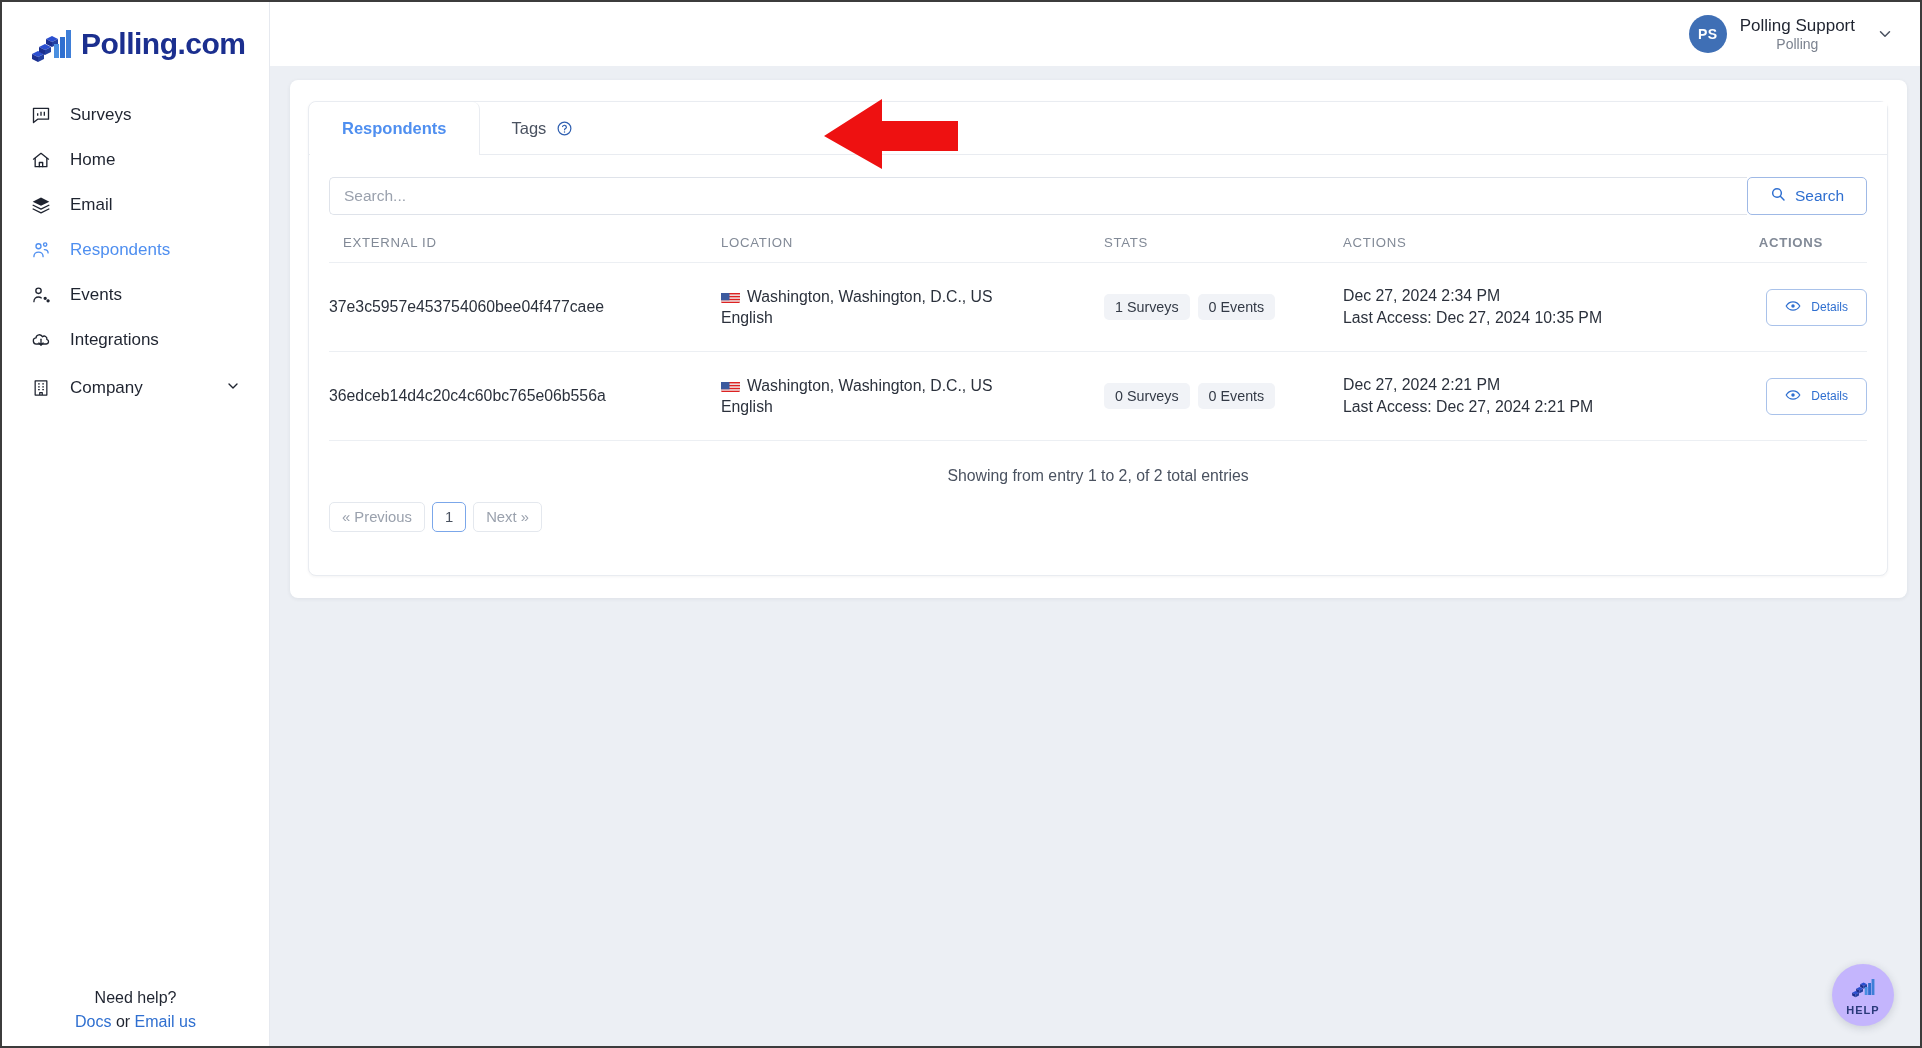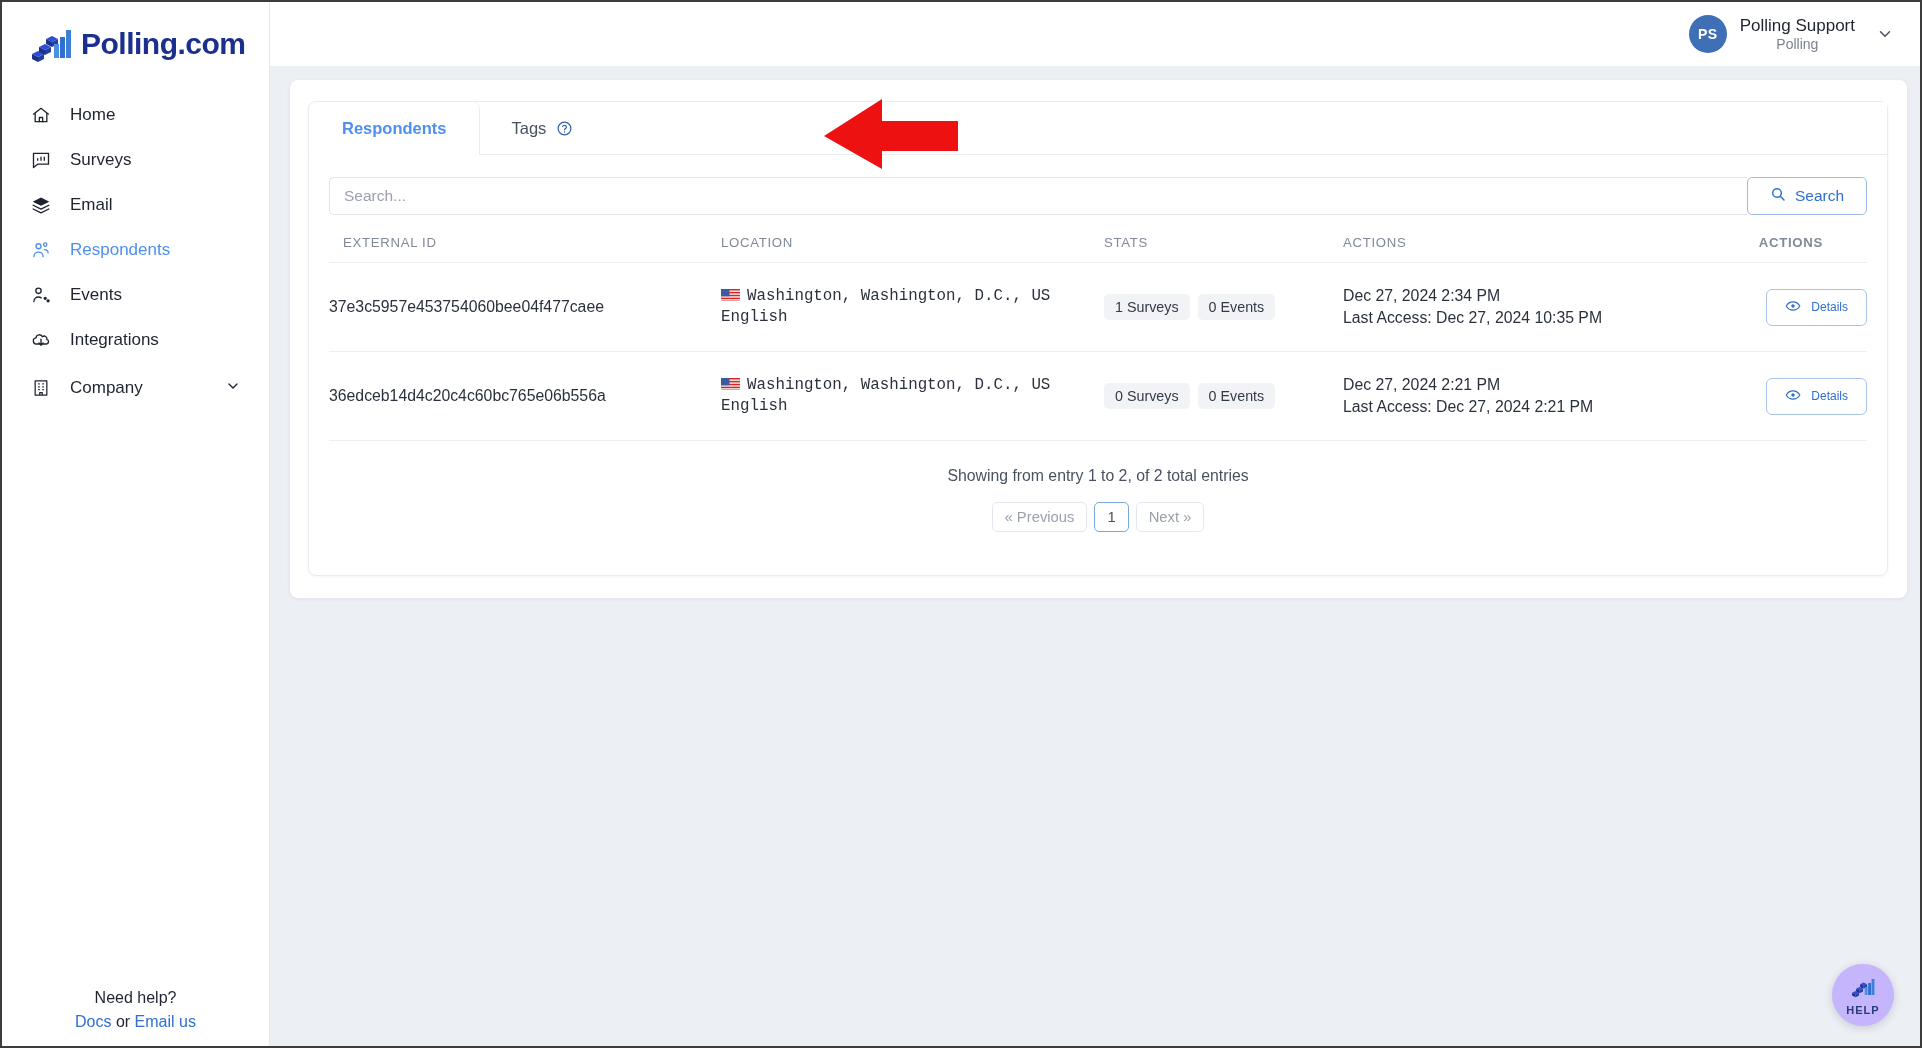--- a/index.html
+++ b/index.html
@@ -219,21 +219,21 @@
   table.grid thead th.c-created { width: 392px; }
   table.grid thead th.c-actions { text-align: right; padding-right: 44px; font-weight: bold; }
   table.grid tbody td {
     border-bottom: 1px solid #eceff3;
     padding: 22px 0;
     vertical-align: middle;
     font-size: 15.8px;
     color: #2b313c;
   }
   td.c-id { padding-left: 14px; }
-  .loc-line { line-height: 1.35; font-family: Liberation Mono, monospace; }
+  .loc-line { line-height: 1.35; }
   .flag {
     display: inline-block;
     width: 19px; height: 13px;
     vertical-align: -1px;
     margin-right: 7px;
     border-radius: 1.5px;
     overflow: hidden;
     position: relative;
   }
   .pills { display: flex; gap: 8px; }
@@ -265,21 +265,21 @@
 
   
   .showing {
     text-align: center;
     font-size: 15.8px;
     color: #4a5260;
     margin-top: 26px;
   }
   .pager {
     display: flex;
-    justify-content: center;
+    justify-content: flex-start;
     gap: 7px;
     margin-top: 17px;
   }
   .pg {
     min-width: 33px;
     height: 30px;
     padding: 0 12px;
     border: 1px solid #e4e8ee;
     border-radius: 5px;
     background: #fff;
@@ -353,37 +353,37 @@
           </g>
         </svg>
       </span>
       <span class="brand-text">Polling.com</span>
     </div>
 
     <nav class="nav">
 
       <div class="nav-item">
         <span class="nav-ico">
+          <svg width="20" height="20" viewBox="0 0 24 24" fill="none" stroke="#1f2430" stroke-width="1.6" stroke-linejoin="round">
+            <path d="M3 4h18v13H8l-5 4z"></path>
+              <path d="M8 13v-3M12 13V8M16 13v-5"></path>
+          </svg>
+        </span>
+        <span class="nav-label">Surveys</span>
+      </div>
+
+      <div class="nav-item">
+        <span class="nav-ico">
           <svg width="20" height="20" viewBox="0 0 24 24" fill="none" stroke="#1f2430" stroke-width="1.6" stroke-linecap="round" stroke-linejoin="round">
             <path d="M3 11l9-7 9 7"></path>
               <path d="M5 10v10h14V10"></path>
               <path d="M10 20v-5h4v5"></path>
           </svg>
         </span>
         <span class="nav-label">Home</span>
-      </div>
-
-      <div class="nav-item">
-        <span class="nav-ico">
-          <svg width="20" height="20" viewBox="0 0 24 24" fill="none" stroke="#1f2430" stroke-width="1.6" stroke-linejoin="round">
-            <path d="M3 4h18v13H8l-5 4z"></path>
-              <path d="M8 13v-3M12 13V8M16 13v-5"></path>
-          </svg>
-        </span>
-        <span class="nav-label">Surveys</span>
       </div>
 
       <div class="nav-item">
         <span class="nav-ico">
           <svg width="20" height="20" viewBox="0 0 24 24" fill="none" stroke="#1f2430" stroke-width="1.6" stroke-linejoin="round">
             <polygon points="12,3 22,8 12,13 2,8" fill="#1f2430" stroke="none"></polygon>
             <path d="M2 12l10 5 10-5"></path>
               <path d="M2 16.5l10 5 10-5"></path>
           </svg>
         </span>

